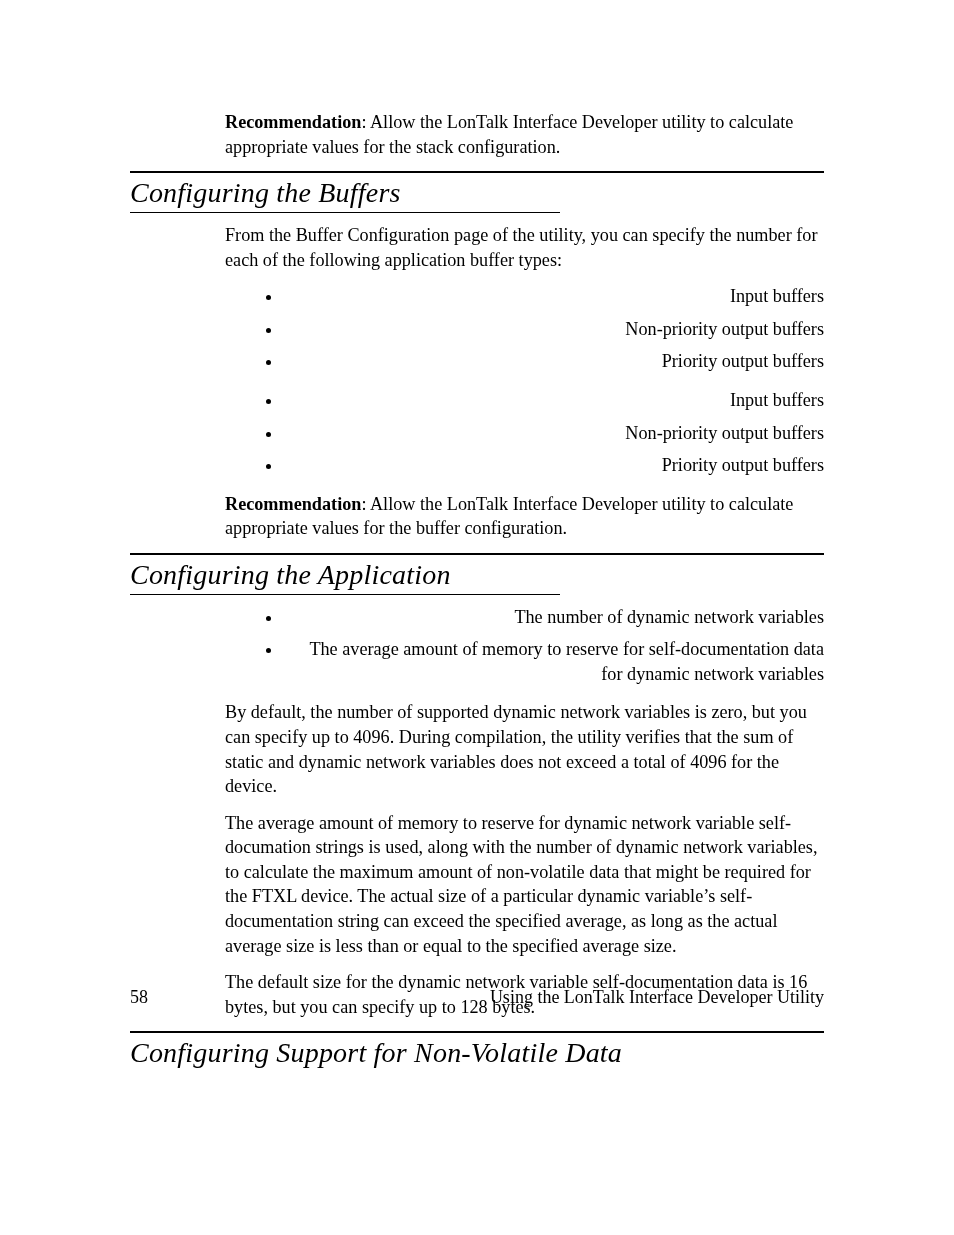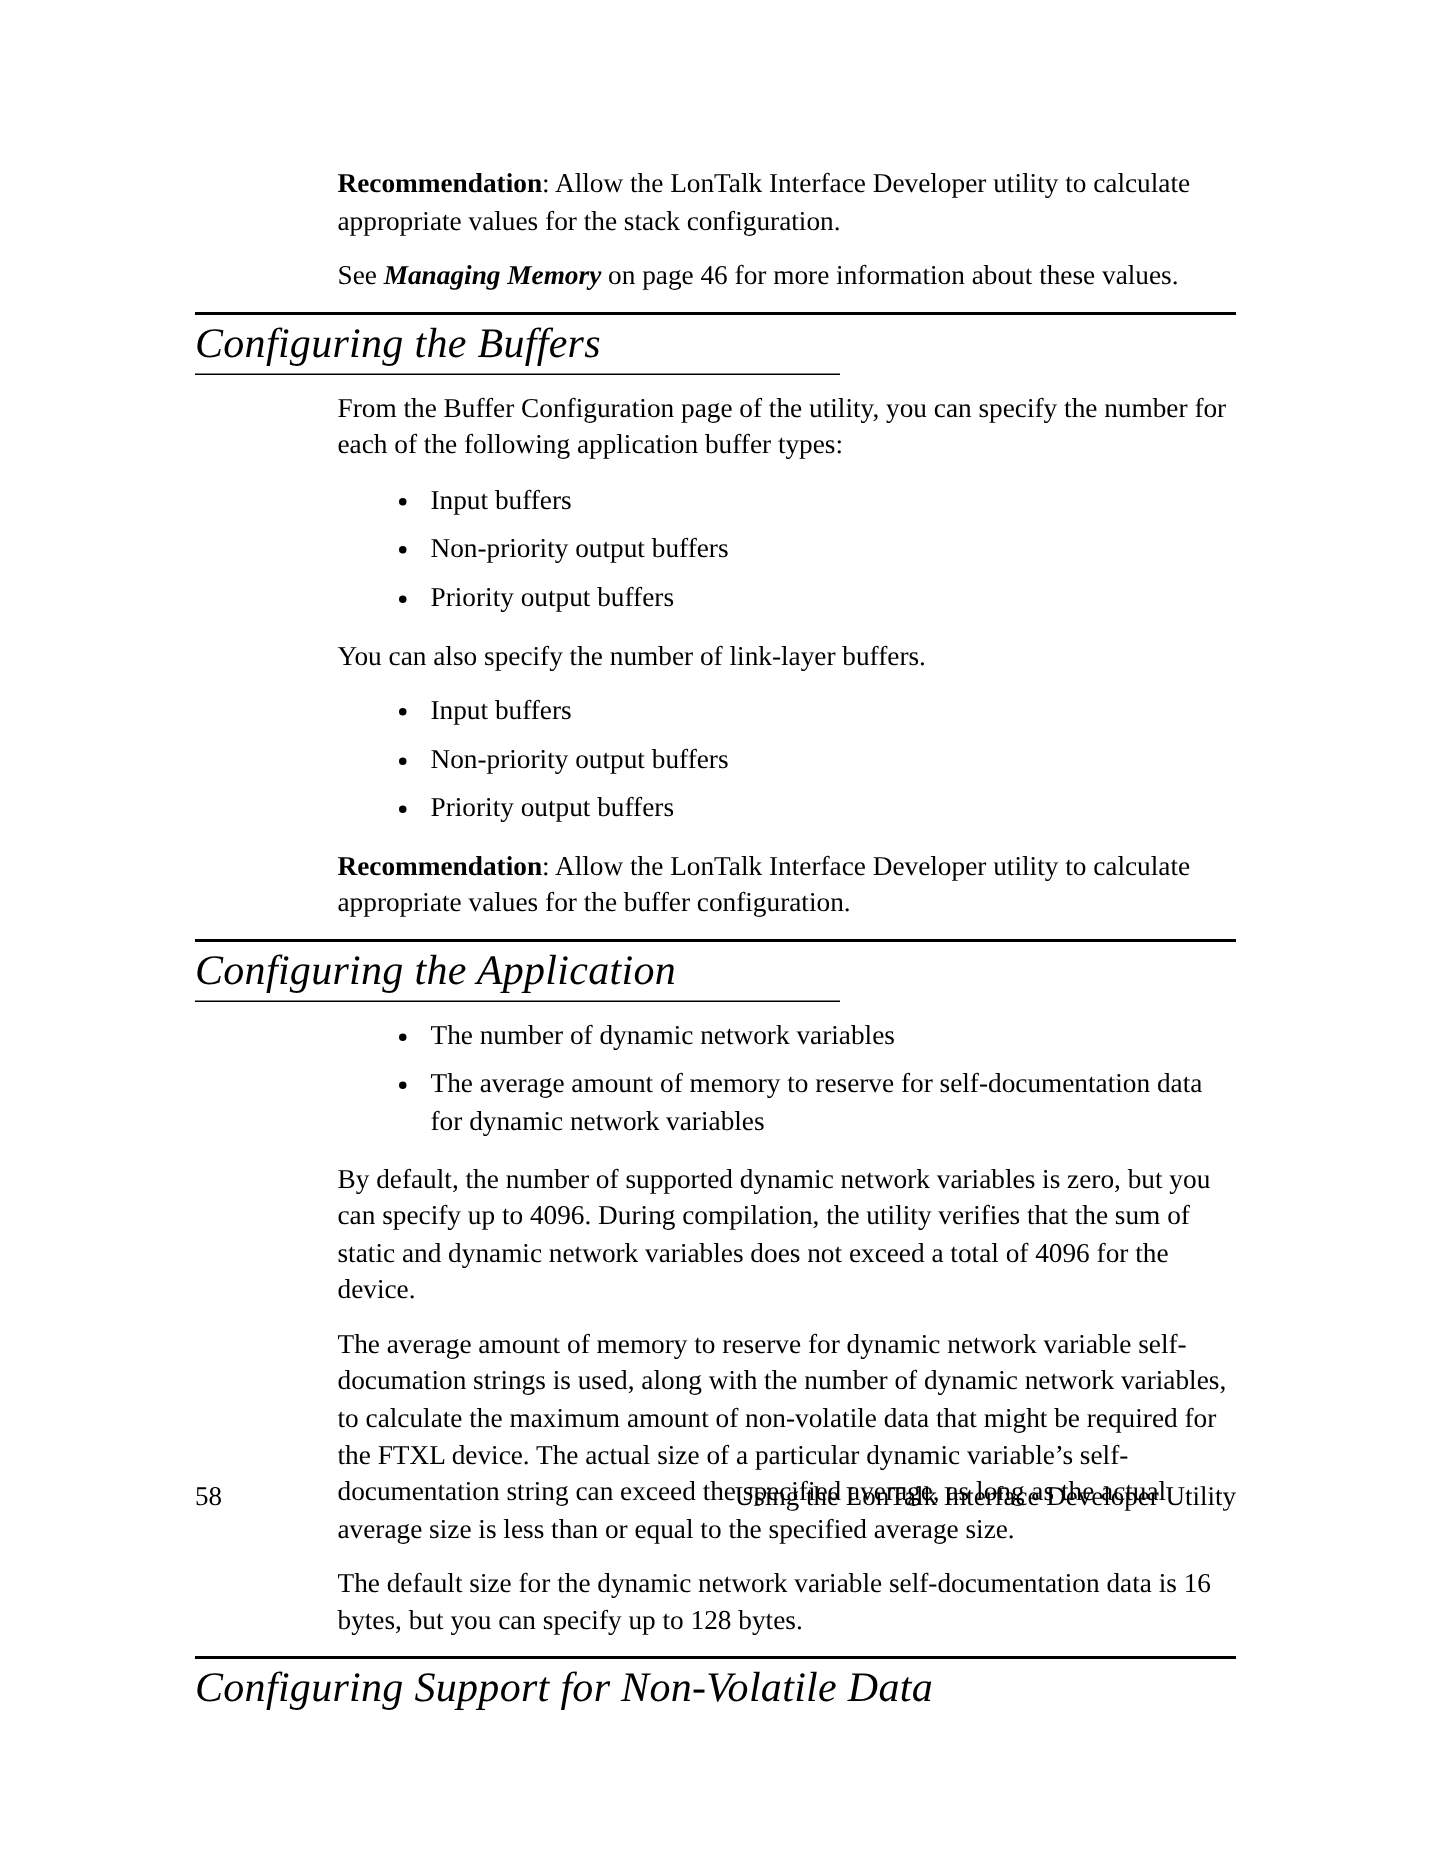--- a/index.html
+++ b/index.html
@@ -25,20 +25,21 @@
     line-height: 1.35;
   }
   .body-text p { margin: 0 0 12px 0; }
   .body-text ul {
     margin: 4px 0 14px 0;
     padding-left: 58px;
   }
   .body-text li {
     margin: 0 0 8px 0;
     padding-left: 4px;
+    text-align: right;
   }
   .heading-block { margin: 10px 0 10px 0; }
   .heading-block .rule-thick {
     border: 0;
     border-top: 2.2px solid #000;
     margin: 0;
   }
   .heading-block .rule-thin {
     border: 0;
     border-top: 1.2px solid #000;
@@ -68,39 +69,35 @@
 </style>
 </head>
 <body>
 
 <div class="page">
 
   <div class="body-text">
     <p>
       <span class="bold-lead">Recommendation</span><span>:  Allow the LonTalk Interface Developer utility to calculate appropriate values for the stack configuration.</span>
     </p>
-    <p>
-      <span>See </span><span class="em-italic">Managing Memory</span><span> on page 46 for more information about these values.</span>
-    </p>
   </div>
 
   <div class="heading-block">
     <hr class="rule-thick">
     <h2>Configuring the Buffers</h2>
     <hr class="rule-thin">
   </div>
 
   <div class="body-text">
     <p>From the Buffer Configuration page of the utility, you can specify the number for each of the following application buffer types:</p>
     <ul>
       <li>Input buffers</li>
       <li>Non-priority output buffers</li>
       <li>Priority output buffers</li>
     </ul>
-    <p>You can also specify the number of link-layer buffers.</p>
     <ul>
       <li>Input buffers</li>
       <li>Non-priority output buffers</li>
       <li>Priority output buffers</li>
     </ul>
     <p>
       <span class="bold-lead">Recommendation</span><span>:  Allow the LonTalk Interface Developer utility to calculate appropriate values for the buffer configuration.</span>
     </p>
   </div>
 

